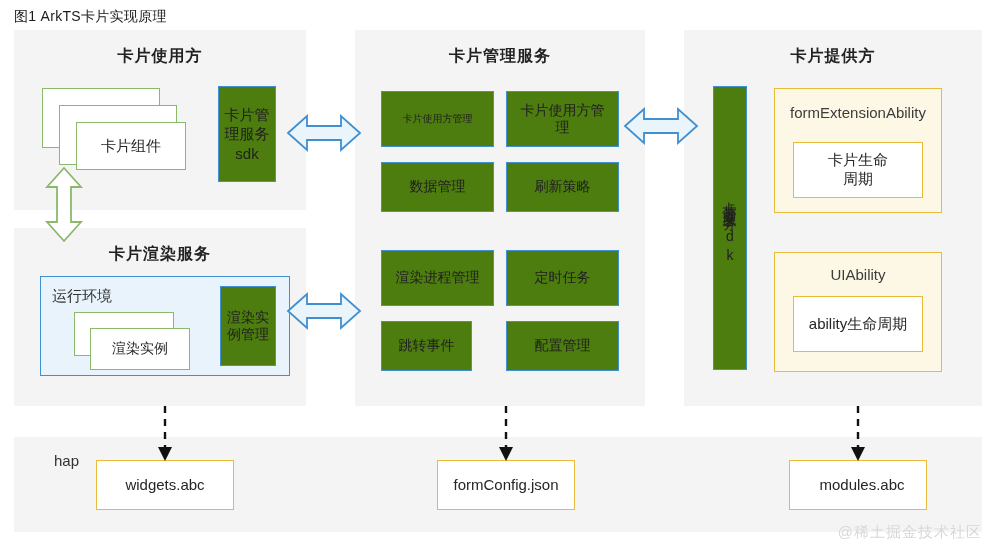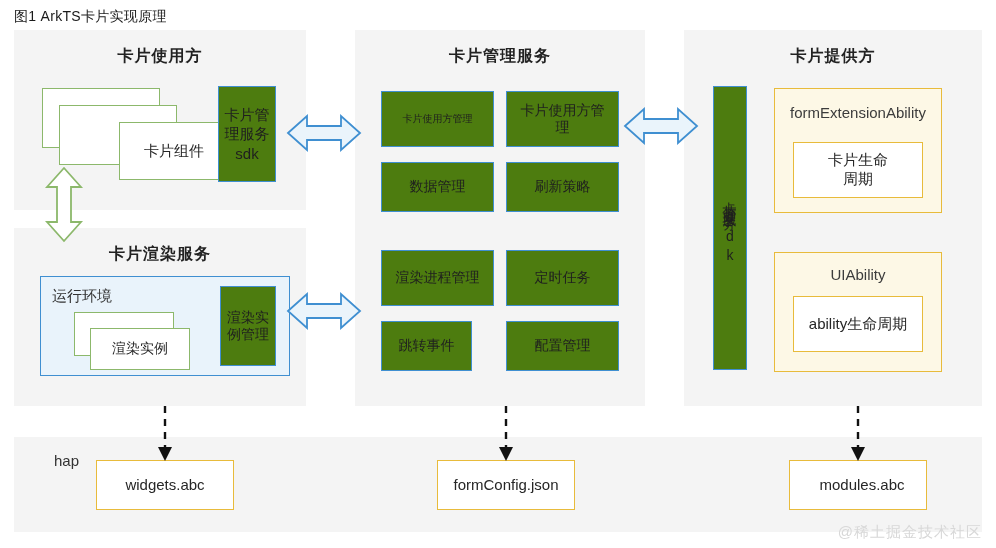--- a/index.html
+++ b/index.html
@@ -66,21 +66,21 @@
 <div id="stage">
 
   <div class="fig-title">图1 ArkTS卡片实现原理</div>
 
   <div class="panel" style="left:14px;top:30px;width:292px;height:180px;">
     <div class="panel-title">卡片使用方</div>
   </div>
 
   <div class="box green-box" style="left:42px;top:88px;width:118px;height:60px;"></div>
   <div class="box green-box" style="left:59px;top:105px;width:118px;height:60px;"></div>
-  <div class="box green-box" style="left:76px;top:122px;width:110px;height:58px;font-size:15px;margin-left:43px;">卡片组件</div>
+  <div class="box green-box" style="left:76px;top:122px;width:110px;height:48px;font-size:15px;">卡片组件</div>
 
   <div class="box blue-box" style="left:218px;top:86px;width:58px;height:96px;font-size:15px;padding:0 4px;">
     <span style="display:block;width:46px;word-break:break-all;line-height:1.28;">卡片管理服务sdk</span>
   </div>
 
   <div class="panel" style="left:14px;top:228px;width:292px;height:178px;">
     <div class="panel-title" style="top:16px;">卡片渲染服务</div>
   </div>
 
   <div class="box runtime-box" style="left:40px;top:276px;width:250px;height:100px;display:block;"></div>

